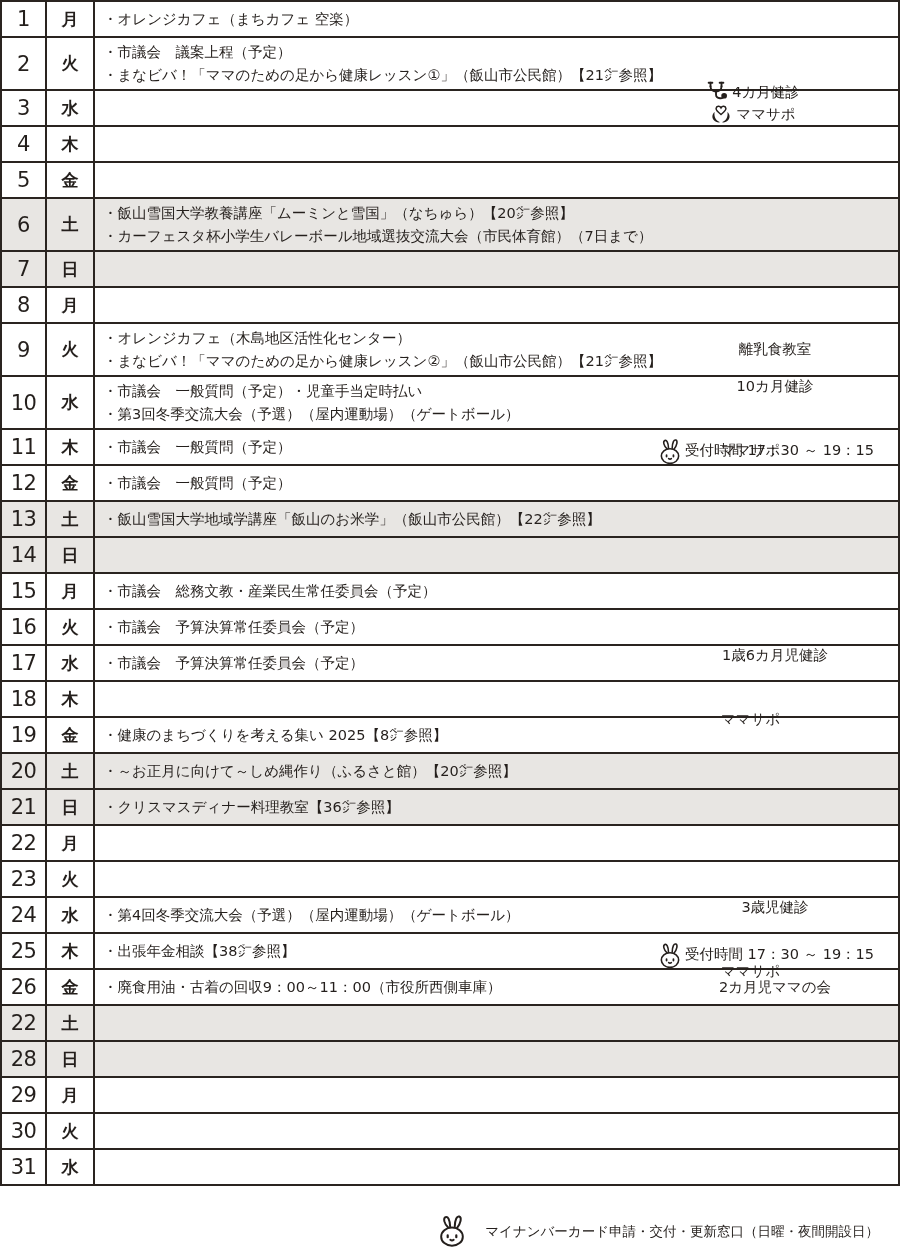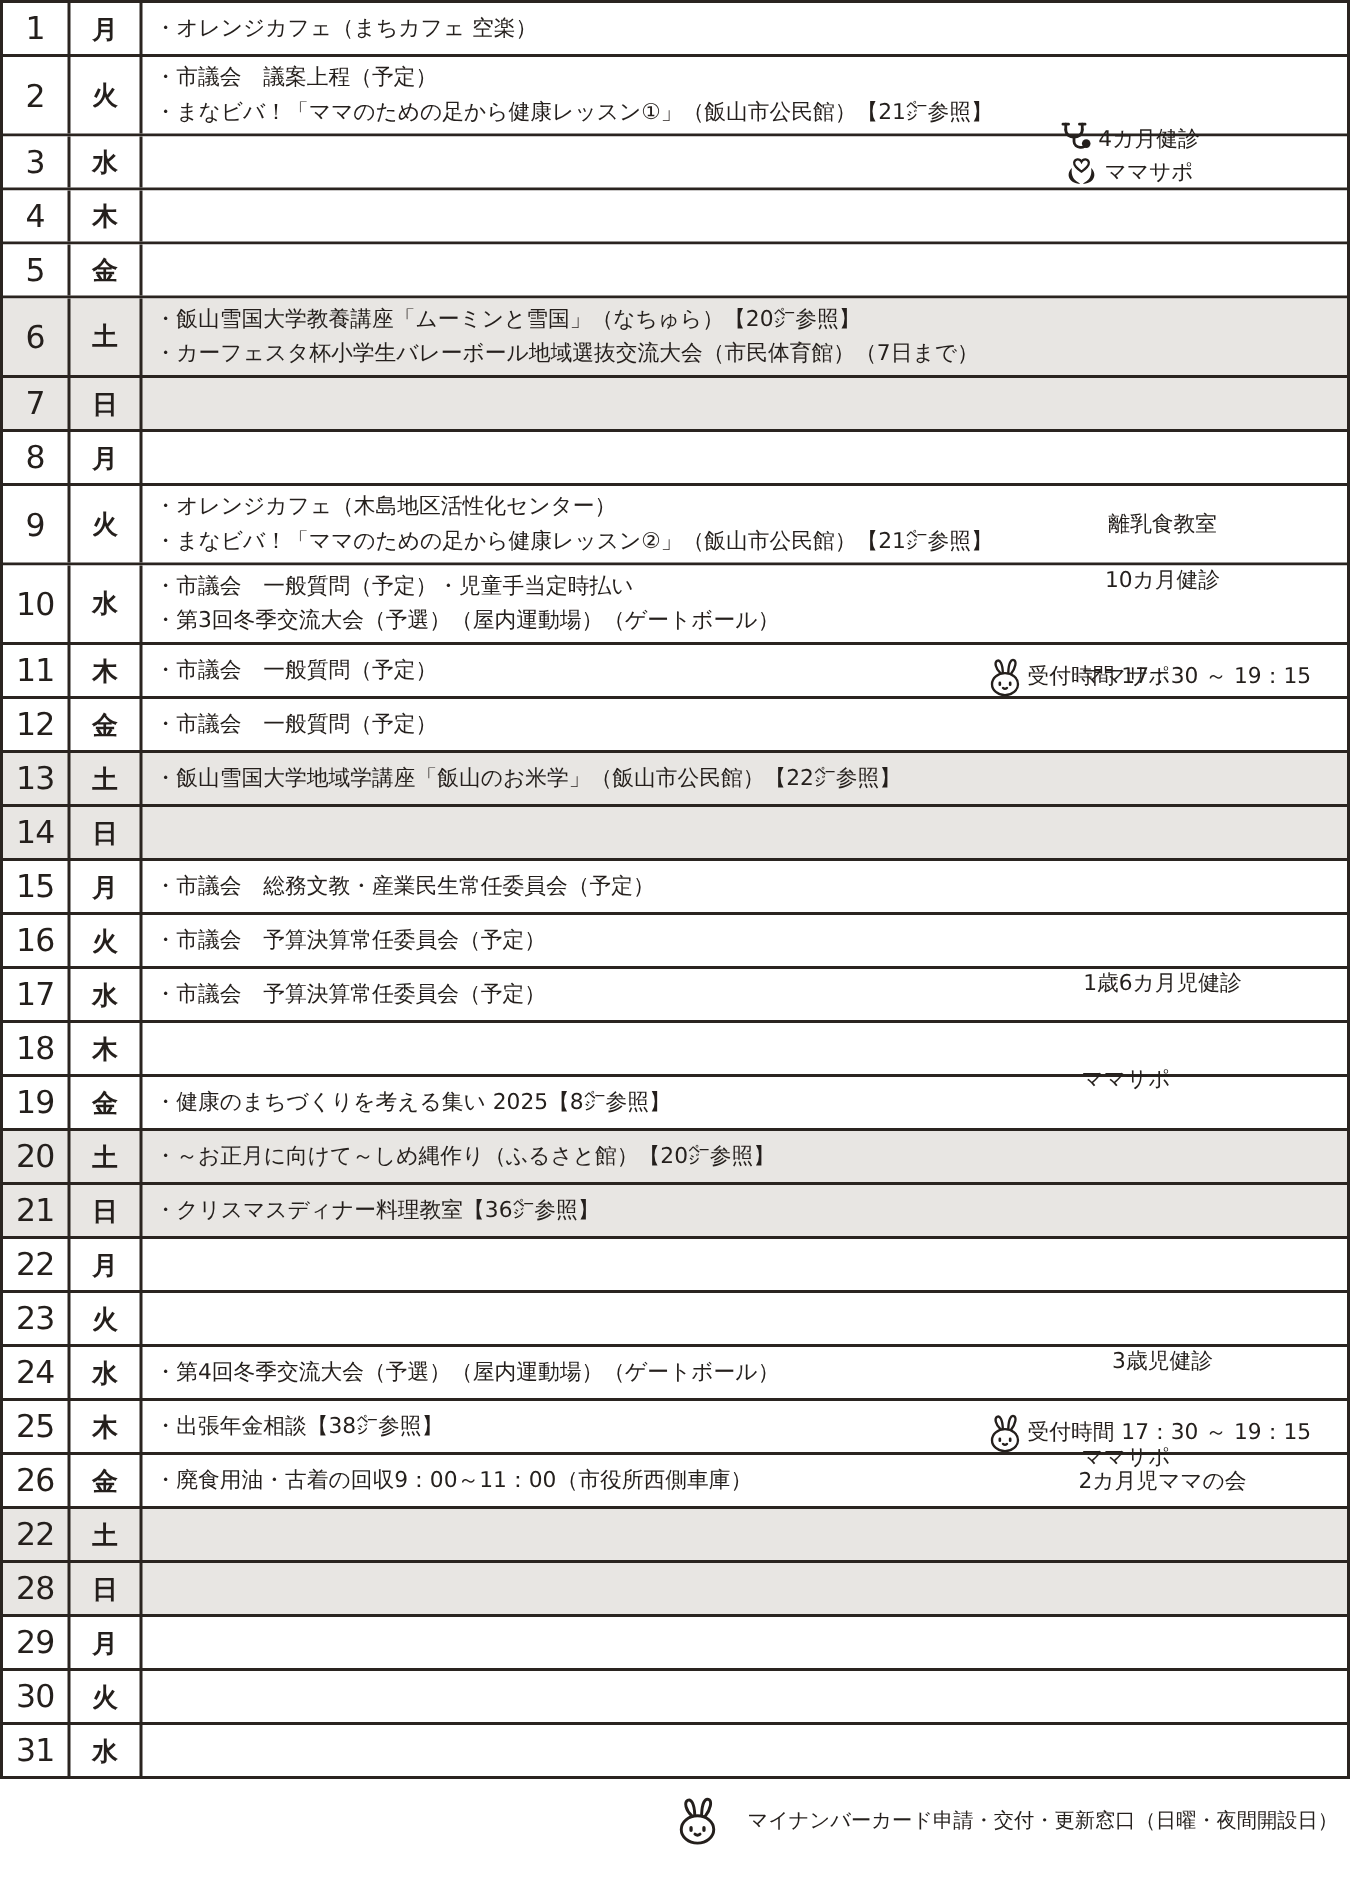--- a/index.html
+++ b/index.html
@@ -37,22 +37,22 @@
   }
   .ann .slot1{flex:1;min-width:0;text-align:center;}
   .ann .slot2{width:108px;flex:0 0 108px;}
   .ann.flush{padding-left:0;justify-content:flex-end;}
   .ann.near{padding-left:0;justify-content:flex-end;padding-right:38px;}
   .ann-item{display:inline-flex;align-items:center;gap:4px;}
   .ann.near .ann-item{margin-left:12px;}
   .ann.flush .ann-item{gap:3px;}
   .icon{display:inline-flex;align-items:center;justify-content:center;flex:0 0 auto;}
   .footer{
-    margin-top:11px;display:flex;justify-content:flex-end;align-items:center;
-    gap:18px;padding-right:8px;
+    margin-top:28px;display:flex;justify-content:flex-end;align-items:center;
+    gap:18px;padding-right:21px;
   }
   .footer-lines{font-size:13.5px;line-height:20px;}
   svg{display:block;}
 </style>
 </head>
 <body>
 
 <div class="calendar" id="calendar">
   <div class="row">
     <div class="c-day">1</div>

